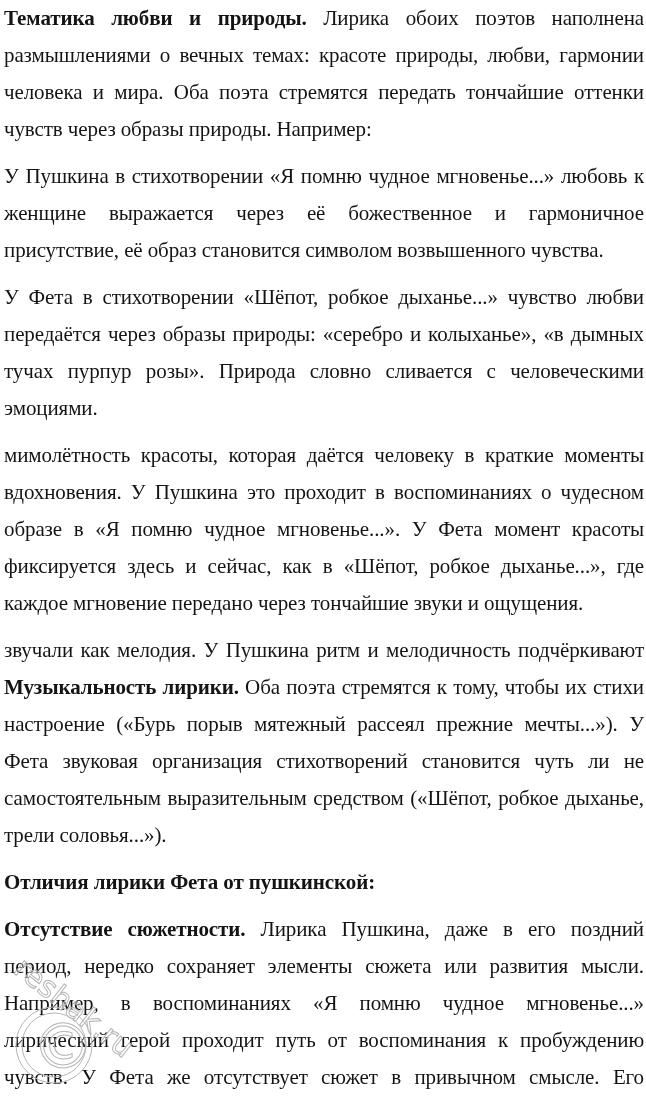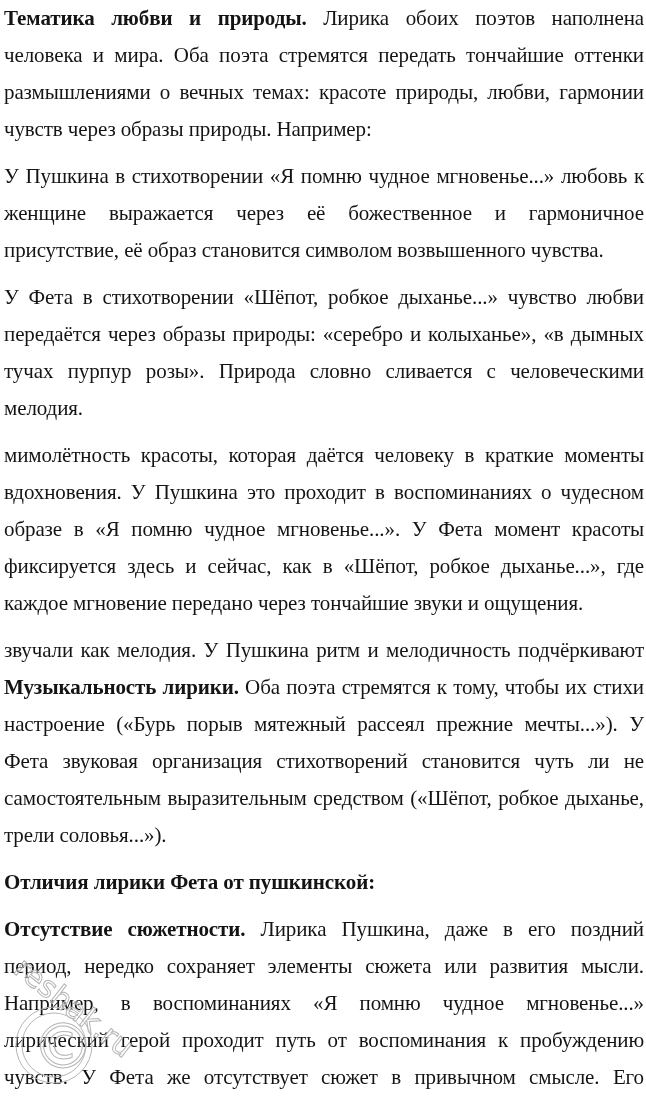--- a/index.html
+++ b/index.html
@@ -49,36 +49,36 @@
       pointer-events: none;
     }
   </style>
 </head>
 <body>
 
 <div class="doc">
 
   <div class="para">
     <span class="line"><span class="b">Тематика любви и природы.</span><span> Лирика обоих поэтов наполнена</span></span>
+    <span class="line">размышлениями о вечных темах: красоте природы, любви, гармонии</span>
     <span class="line">человека и мира. Оба поэта стремятся передать тончайшие оттенки</span>
-    <span class="line">размышлениями о вечных темах: красоте природы, любви, гармонии</span>
     <span class="line last">чувств через образы природы. Например:</span>
   </div>
 
   <div class="para">
     <span class="line">У Пушкина в стихотворении «Я помню чудное мгновенье...» любовь к</span>
     <span class="line">женщине выражается через её божественное и гармоничное</span>
     <span class="line last">присутствие, её образ становится символом возвышенного чувства.</span>
   </div>
 
   <div class="para">
     <span class="line">У Фета в стихотворении «Шёпот, робкое дыханье...» чувство любви</span>
     <span class="line">передаётся через образы природы: «серебро и колыханье», «в дымных</span>
     <span class="line">тучах пурпур розы». Природа словно сливается с человеческими</span>
-    <span class="line last">мелодия.</span>
+    <span class="line last">эмоциями.</span>
   </div>
 
   <div class="para">
     <span class="line">мимолётность красоты, которая даётся человеку в краткие моменты</span>
     <span class="line">вдохновения. У Пушкина это проходит в воспоминаниях о чудесном</span>
     <span class="line">образе в «Я помню чудное мгновенье...». У Фета момент красоты</span>
     <span class="line">фиксируется здесь и сейчас, как в «Шёпот, робкое дыханье...», где</span>
     <span class="line last">каждое мгновение передано через тончайшие звуки и ощущения.</span>
   </div>
 

